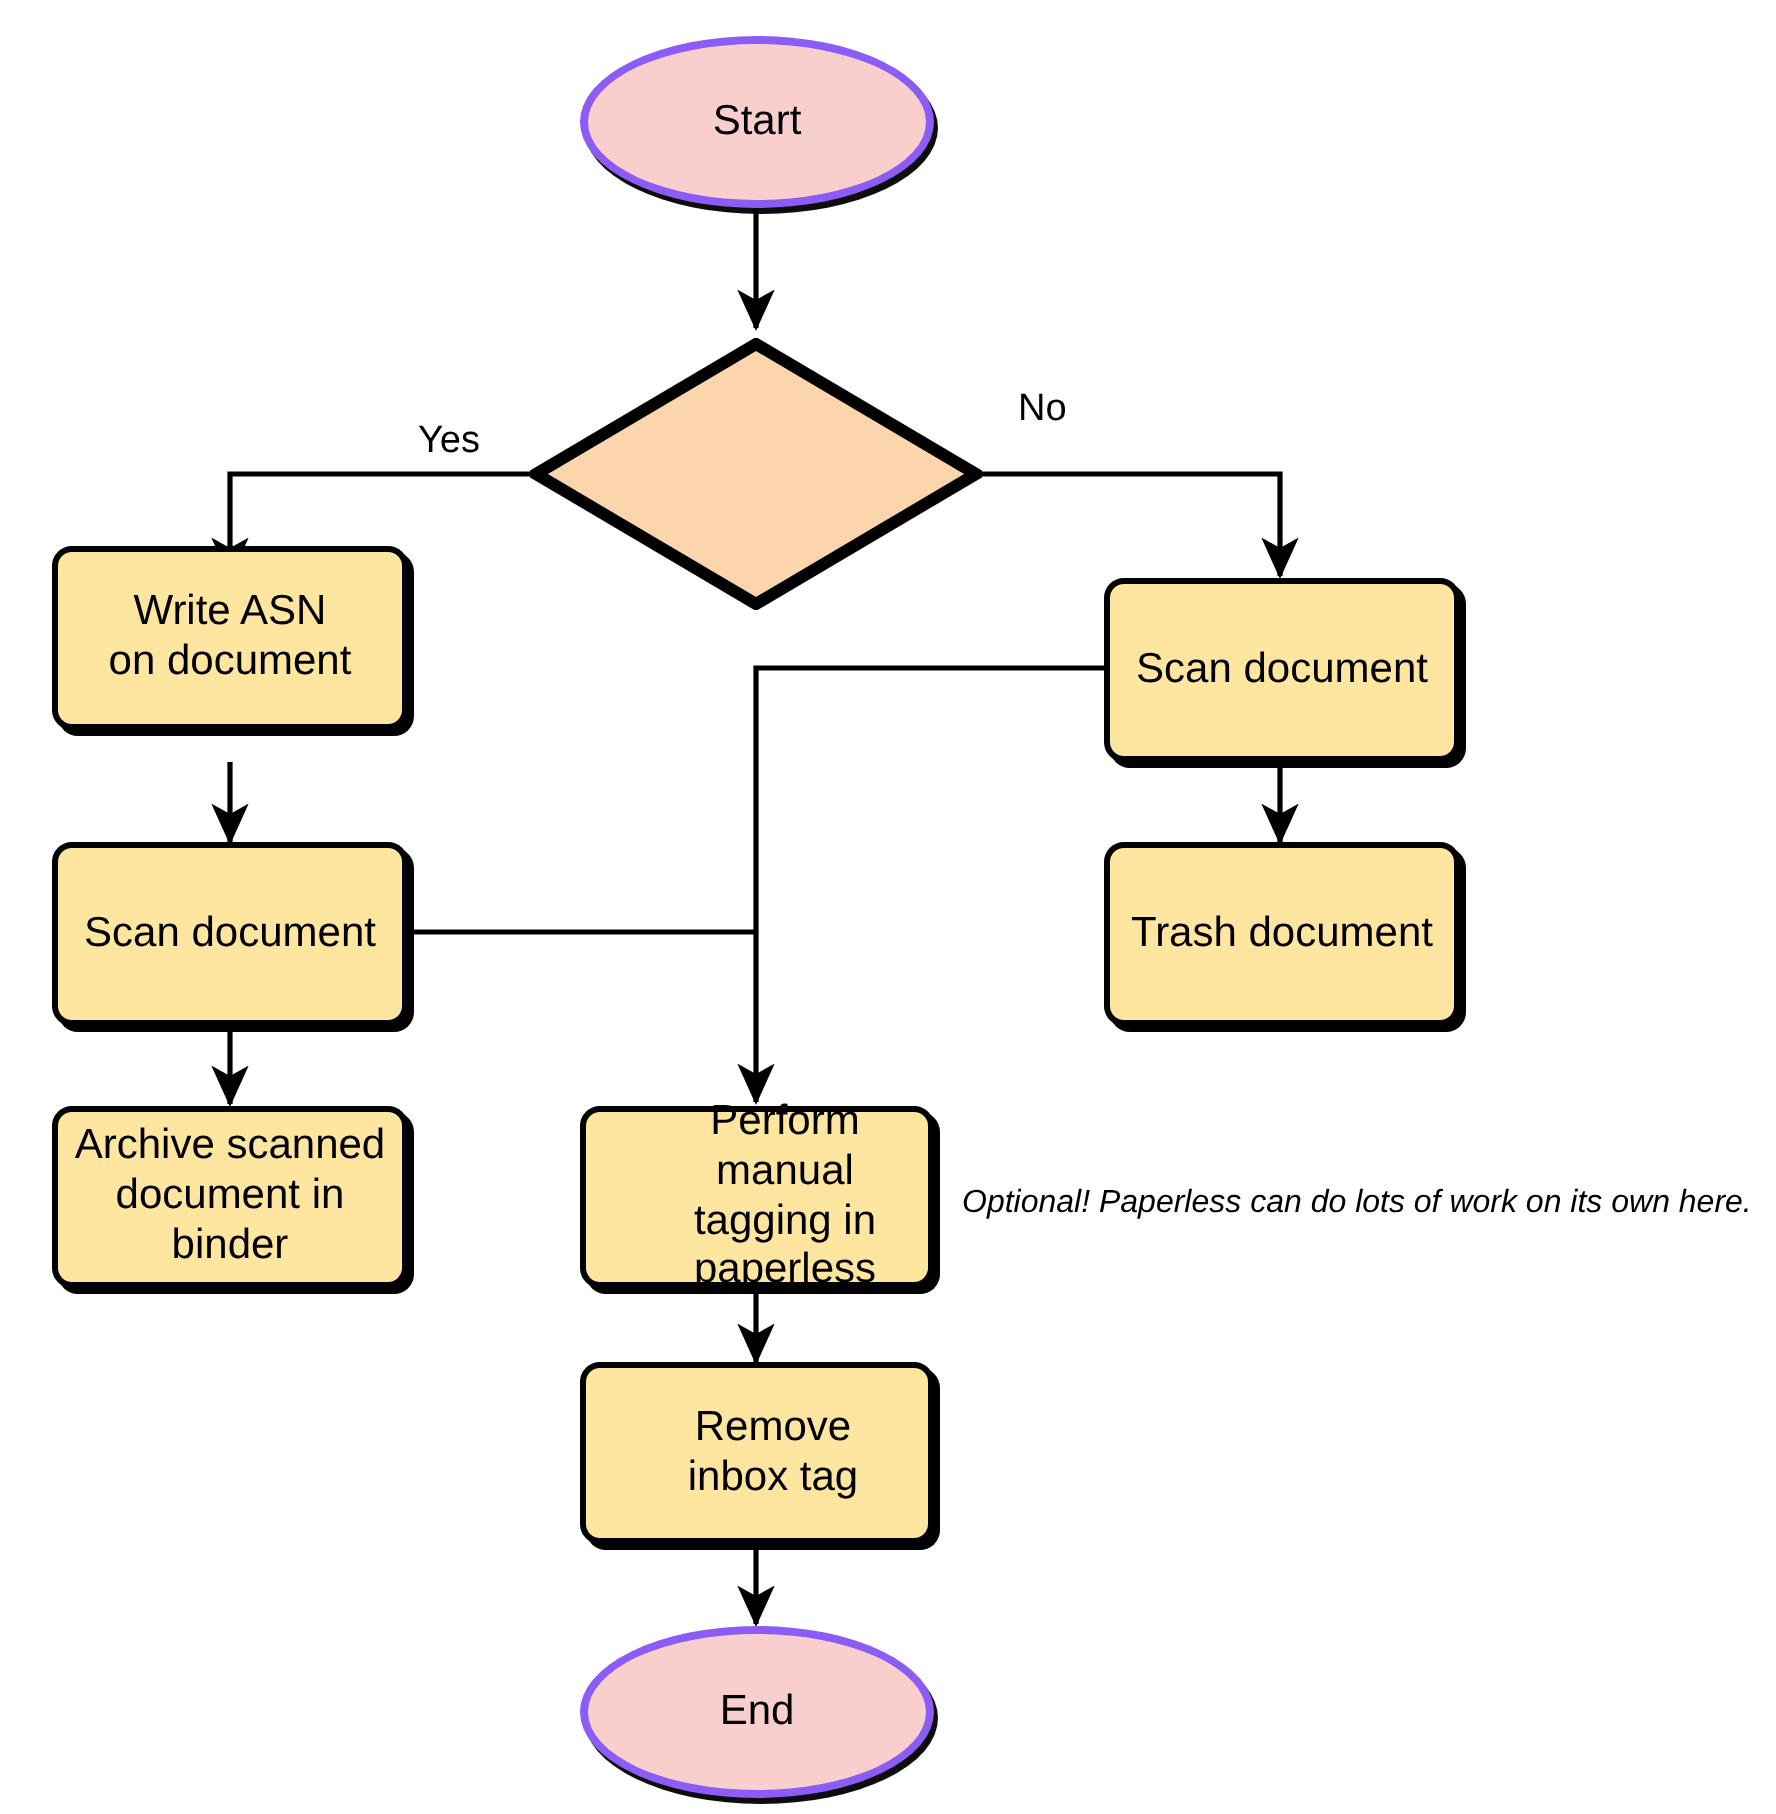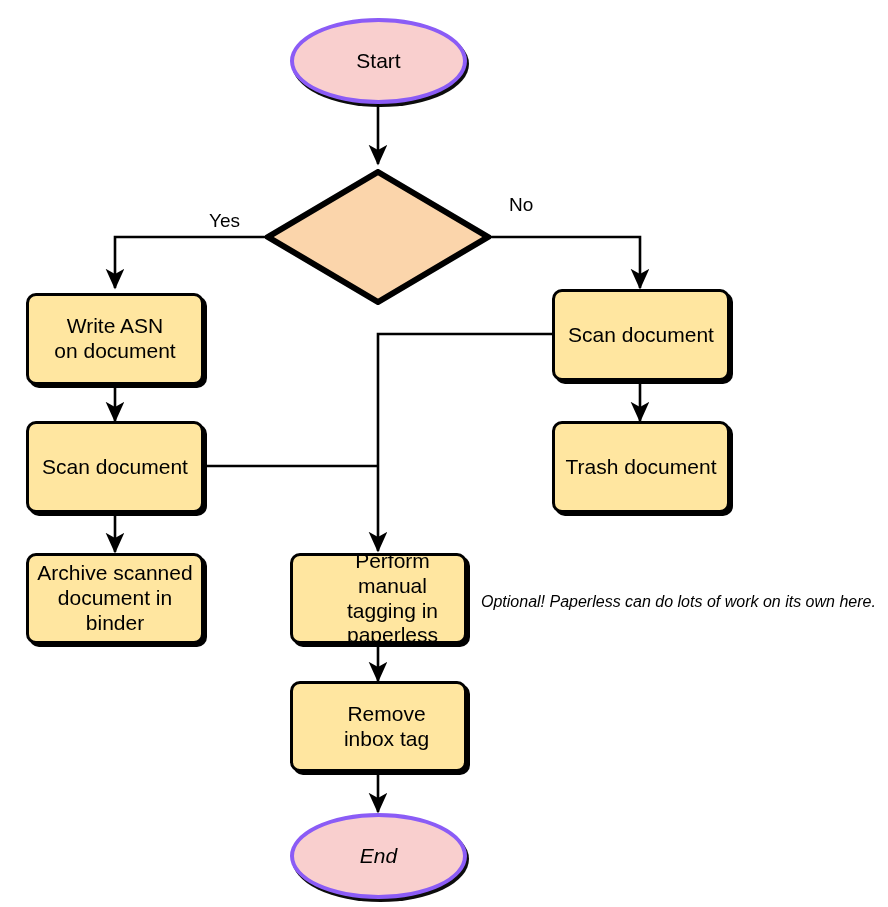--- a/index.html
+++ b/index.html
@@ -127,21 +127,21 @@
 
   <div class="node node-decision" style="left:265px; top:169px;">
     <svg class="decision-shape" viewBox="0 0 226 136" preserveAspectRatio="none">
       <polygon points="113,3 223,68 113,133 3,68" fill="#fbd5ab" stroke="#000000" stroke-width="6" stroke-linejoin="miter"></polygon>
     </svg>
   </div>
 
   <div class="edge-label" style="left:209px; top:210px;">Yes</div>
   <div class="edge-label" style="left:509px; top:194px;">No</div>
 
-  <div class="node node-process" style="left:26px; top:293px; width:178px; height:92px;justify-content:center;">
+  <div class="node node-process" style="left:26px; top:273px; width:178px; height:92px;justify-content:center;">
     <span>Write ASN
 on document</span>
   </div>
 
   <div class="node node-process" style="left:26px; top:421px; width:178px; height:92px;">
     <span>Scan document</span>
   </div>
 
   <div class="node node-process" style="left:26px; top:553px; width:178px; height:91px;">
     <span>Archive scanned
@@ -161,19 +161,19 @@
     <span>Perform manual
 tagging in
 paperless</span>
   </div>
 
   <div class="node node-process" style="left:290px; top:681px; width:177px; height:91px;padding-left:16px;">
     <span>Remove
 inbox tag</span>
   </div>
 
-  <div class="node node-terminator" style="left:290px; top:813px; width:177px; height:86px;font-style:italic;">
+  <div class="node node-terminator" style="left:290px; top:813px; width:177px; height:86px;">
     <span>End</span>
   </div>
 
   <div class="note" style="left:481px; top:591px; width:400px;">Optional! Paperless can do lots of work on its own here.</div>
 
 </div>
 
 </body></html>

